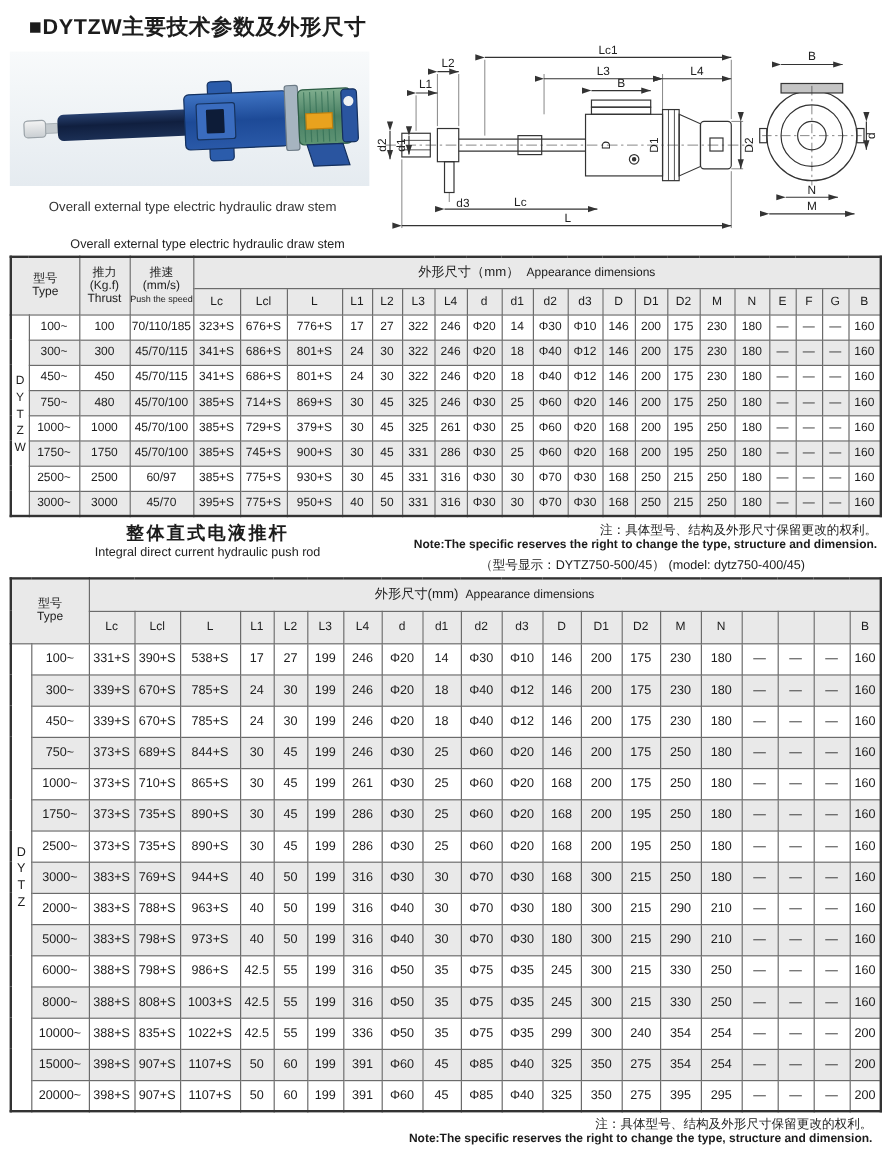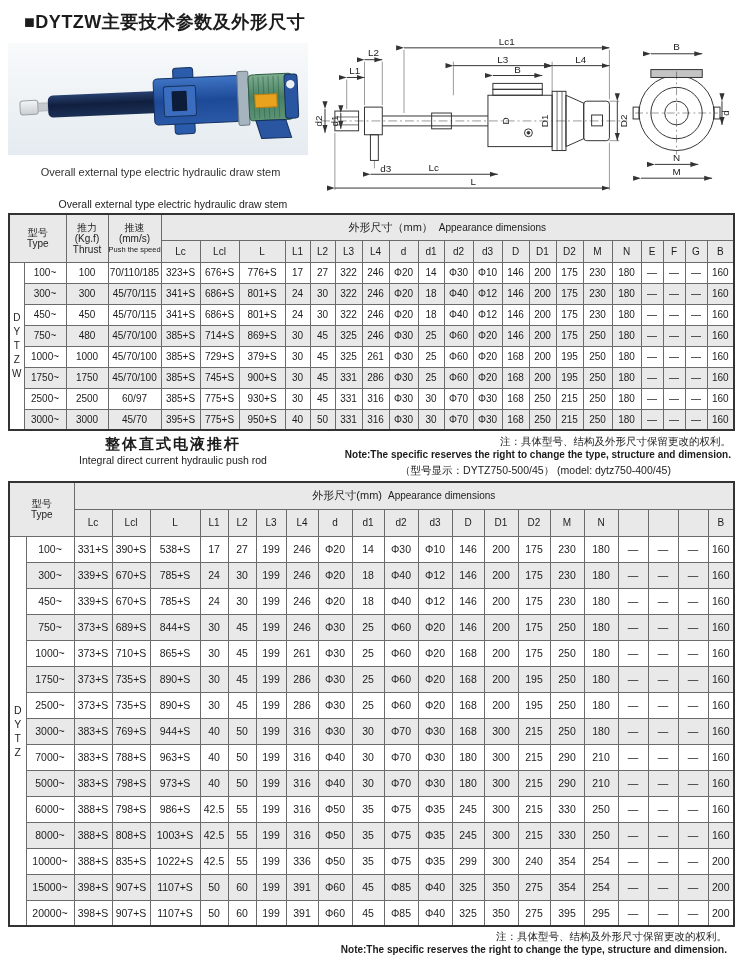--- a/index.html
+++ b/index.html
@@ -761,21 +761,21 @@
           <td>300</td>
           <td>215</td>
           <td>250</td>
           <td>180</td>
           <td>—</td>
           <td>—</td>
           <td>—</td>
           <td>160</td>
         </tr>
         <tr>
-          <td>7000~</td>
+          <td>2000~</td>
           <td>383+S</td>
           <td>788+S</td>
           <td>963+S</td>
           <td>40</td>
           <td>50</td>
           <td>199</td>
           <td>316</td>
           <td>Φ40</td>
           <td>30</td>
           <td>Φ70</td>

